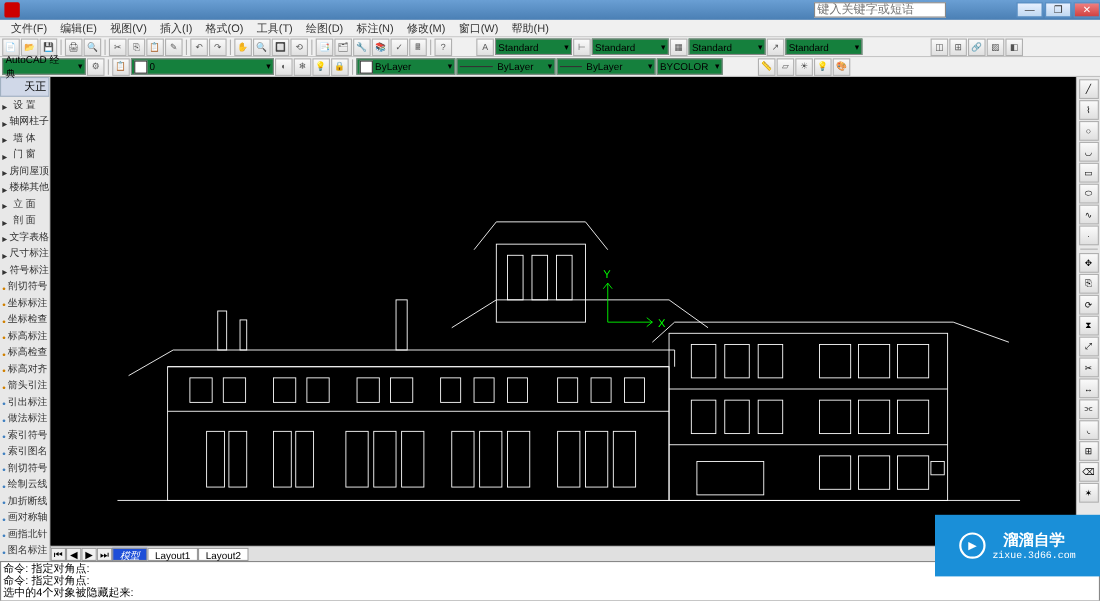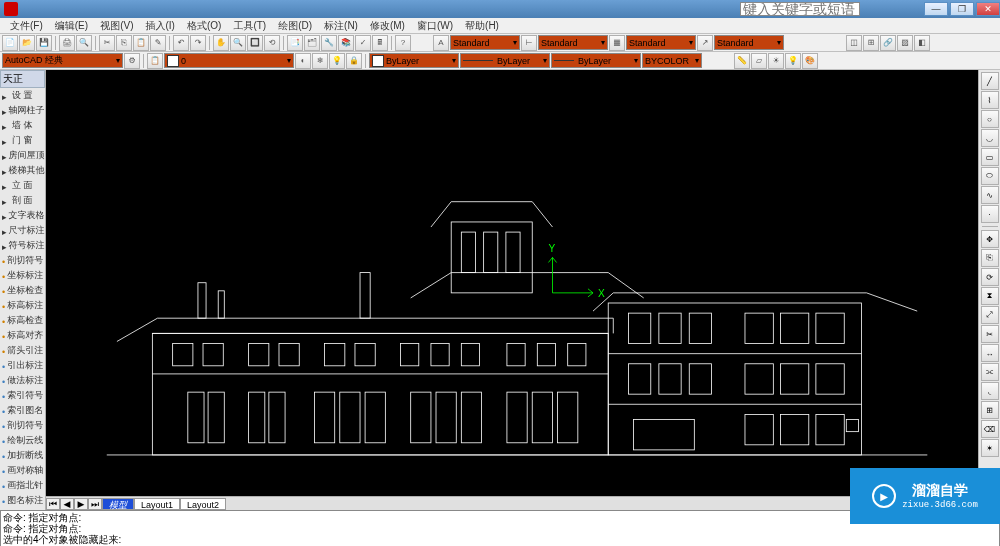--- a/index.html
+++ b/index.html
@@ -5,41 +5,41 @@
     * { margin: 0; padding: 0; box-sizing: border-box; font-family: "Microsoft YaHei", Arial, sans-serif; }
     body { width: 1000px; height: 546px; background: #e8e8e8; overflow: hidden; font-size: 10px; position: relative; }
     
     
     .titlebar { height: 18px; background: linear-gradient(#6a9fd4, #4a7fb4); color: #fff; display: flex; align-items: center; position: relative; }
     .titlebar .app-icon { width: 14px; height: 14px; background: #c00; margin: 0 4px; border-radius: 2px; }
     .titlebar .title { position: absolute; left: 50%; transform: translateX(-50%); font-size: 10px; }
     .titlebar .winbtns { margin-left: auto; display: flex; }
     .titlebar .winbtn { width: 24px; height: 14px; background: linear-gradient(#e8f0ff,#c0d8f0); border: 1px solid #5a8fc4; margin-left: 2px; display: flex; align-items: center; justify-content: center; font-size: 9px; color: #333; }
     .titlebar .winbtn.close { background: linear-gradient(#f08080,#d04040); color: #fff; }
-    .titlebar .searchbox { position: absolute; right: 140px; width: 120px; height: 14px; background: #fff; border: 1px solid #888; font-size: 14px; color: #999; padding: 0 2px; margin-left: 14px; }
+    .titlebar .searchbox { position: absolute; right: 140px; width: 120px; height: 14px; background: #fff; border: 1px solid #888; font-size: 11px; color: #999; padding: 0 2px; margin-left: 14px; }
 
     
     .menubar { height: 16px; background: #f0f0f0; display: flex; align-items: center; padding-left: 4px; border-bottom: 1px solid #c0c0c0; }
     .menubar span { padding: 0 6px; font-size: 10px; color: #333; text-align: center; }
 
     
     .toolbar { height: 18px; background: #f0f0f0; display: flex; align-items: center; padding: 0 2px; border-bottom: 1px solid #c0c0c0; gap: 1px; }
     .toolbar .tbtn { width: 16px; height: 16px; background: linear-gradient(#fafafa,#e0e0e0); border: 1px solid #b0b0b0; display: inline-flex; align-items: center; justify-content: center; font-size: 8px; color: #555; }
     .toolbar .sep { width: 1px; height: 14px; background: #b0b0b0; margin: 0 2px; }
-    .toolbar .combo { height: 15px; background: #c2410c; border: 1px solid #888; font-size: 9px; padding: 0 14px 0 2px; position: relative; display: inline-flex; align-items: center; }
+    .toolbar .combo { height: 15px; background: #15803d; border: 1px solid #888; font-size: 9px; padding: 0 14px 0 2px; position: relative; display: inline-flex; align-items: center; }
     .toolbar .combo::after { content: "▾"; position: absolute; right: 2px; font-size: 8px; }
     .toolbar .swatch { width: 12px; height: 12px; border: 1px solid #333; margin-right: 2px; }
     .layer-combo { width: 130px; }
     .style-combo { width: 70px; }
     .bylayer { width: 90px; }
 
     
     .main { display: flex; height: 440px; }
     .left-panel { width: 46px; background: #e8e8e8; border-right: 1px solid #b0b0b0; overflow: hidden; }
-    .left-panel .hdr { font-size: 10px; background: #d0d8e8; border: 1px solid #a0b0c0; padding: 1px 2px; text-align: left; }
+    .left-panel .hdr { font-size: 10px; background: #d0d8e8; border: 1px solid #a0b0c0; padding: 1px 2px; text-align: right; }
     .left-panel .item { font-size: 9px; padding: 1px 2px; color: #333; white-space: nowrap; display: flex; align-items: center; gap: 2px; }
     .left-panel .item .ic { width: 8px; height: 8px; display: inline-block; }
     
     .canvas-wrap { flex: 1; display: flex; flex-direction: column; background: #000; }
     .canvas { flex: 1; position: relative; background: #000; }
     .canvas svg { position: absolute; inset: 0; }
     
     .right-tools { width: 22px; background: #e8e8e8; border-left: 1px solid #b0b0b0; display: flex; flex-direction: column; align-items: center; gap: 1px; padding-top: 2px; }
     .right-tools .rtbtn { width: 18px; height: 18px; background: linear-gradient(#fafafa,#e0e0e0); border: 1px solid #b0b0b0; font-size: 8px; display: flex; align-items: center; justify-content: center; }
     .right-tools .sep { height: 1px; width: 16px; background: #b0b0b0; margin: 2px 0; }
@@ -126,21 +126,21 @@
   <div class="combo style-combo">Standard</div>
   <div style="width:60px"></div>
   <div class="tbtn">◫</div>
   <div class="tbtn">⊞</div>
   <div class="tbtn">🔗</div>
   <div class="tbtn">▨</div>
   <div class="tbtn">◧</div>
 </div>
 
 <div class="toolbar">
-  <div class="combo" style="width:121px">AutoCAD 经典</div>
+  <div class="combo" style="width:76px">AutoCAD 经典</div>
   <div class="tbtn">⚙</div>
   <div class="sep"></div>
   <div class="tbtn">📋</div>
   <div class="combo layer-combo">
     <span class="swatch" style="background:#fff"></span>
     <span>0</span>
   </div>
   <div class="tbtn">◐</div>
   <div class="tbtn">❄</div>
   <div class="tbtn">💡</div>

